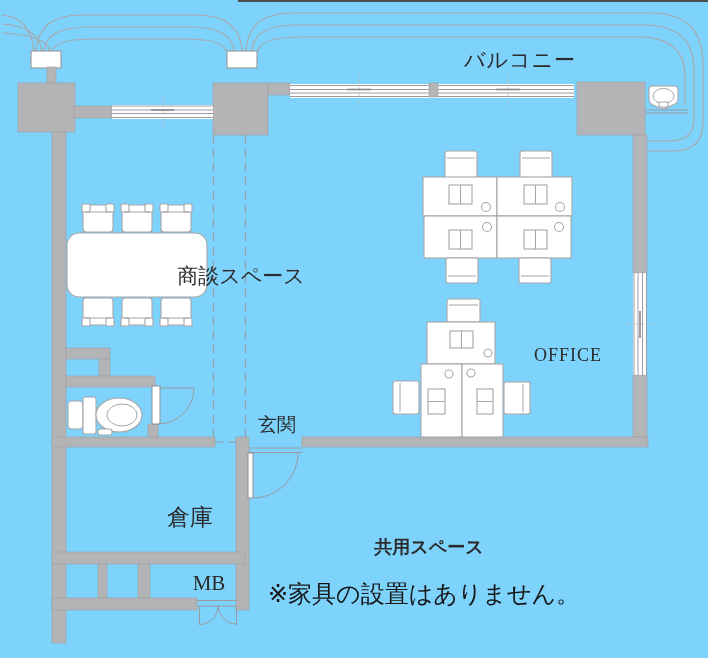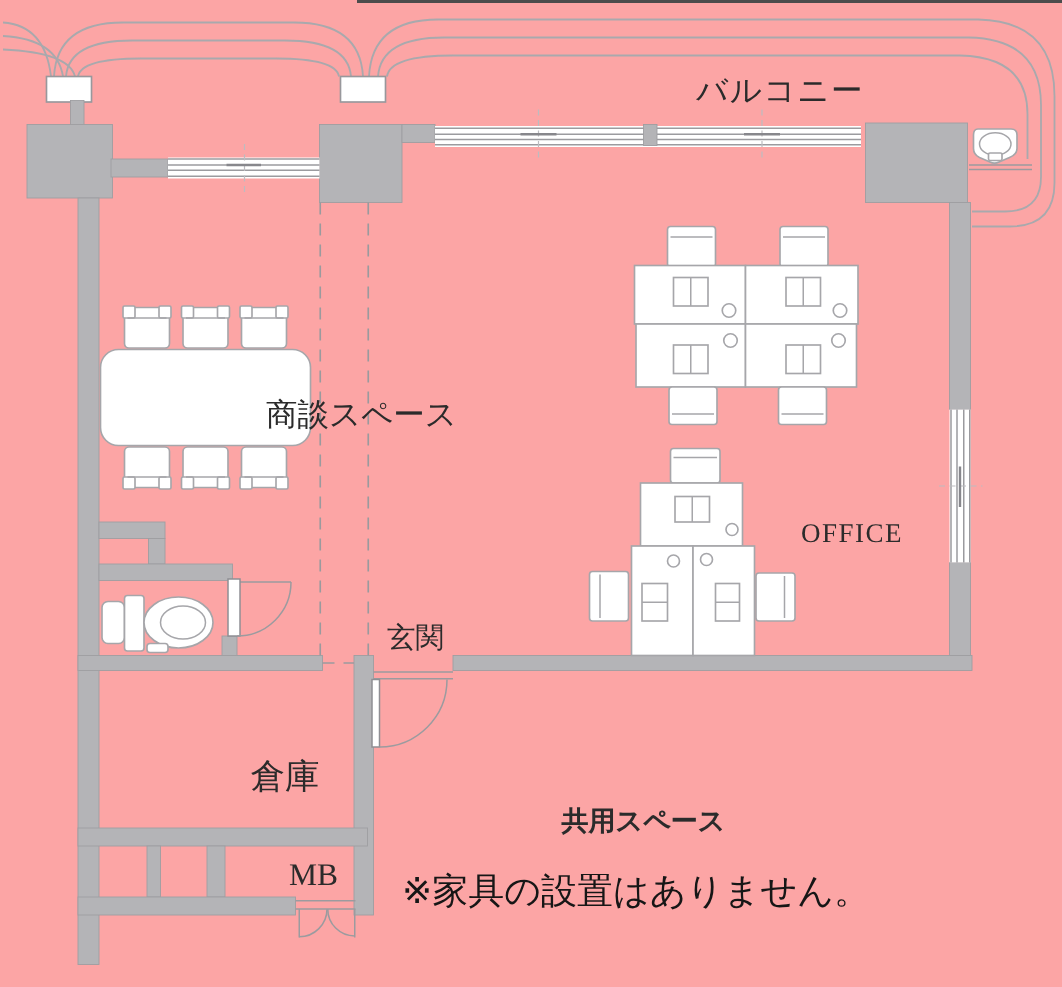--- a/index.html
+++ b/index.html
@@ -1,16 +1,16 @@
 <!DOCTYPE html>
 <html><head>
 <meta charset="utf-8">
 <style>
   html,body{margin:0;padding:0;background:#ffffff;}
-  #stage{position:relative;width:708px;height:658px;background:#fca5a5;overflow:hidden;
+  #stage{position:relative;width:708px;height:658px;background:#7dd3fc;overflow:hidden;
          font-family:"Liberation Serif","DejaVu Serif",serif;}
   svg{display:block;}
   .wall{fill:#b4b4b7;stroke:#9e9ea2;stroke-width:0.6;}
   .rail{fill:none;stroke:#a9a9ad;stroke-width:1.2;}
   .post{fill:#ffffff;stroke:#98989c;stroke-width:1.1;}
   .ln{fill:none;stroke:#9b9b9f;stroke-width:1;}
   .lap{fill:none;stroke:#87878c;stroke-width:1.6;}
   .cdash{fill:none;stroke:#bcbcc0;stroke-width:0.8;stroke-dasharray:4 3;}
   .bdash{fill:none;stroke:#9a9a9e;stroke-width:1.1;stroke-dasharray:8 6;}
   .furn{fill:#ffffff;stroke:#a6a6aa;stroke-width:1.1;}

